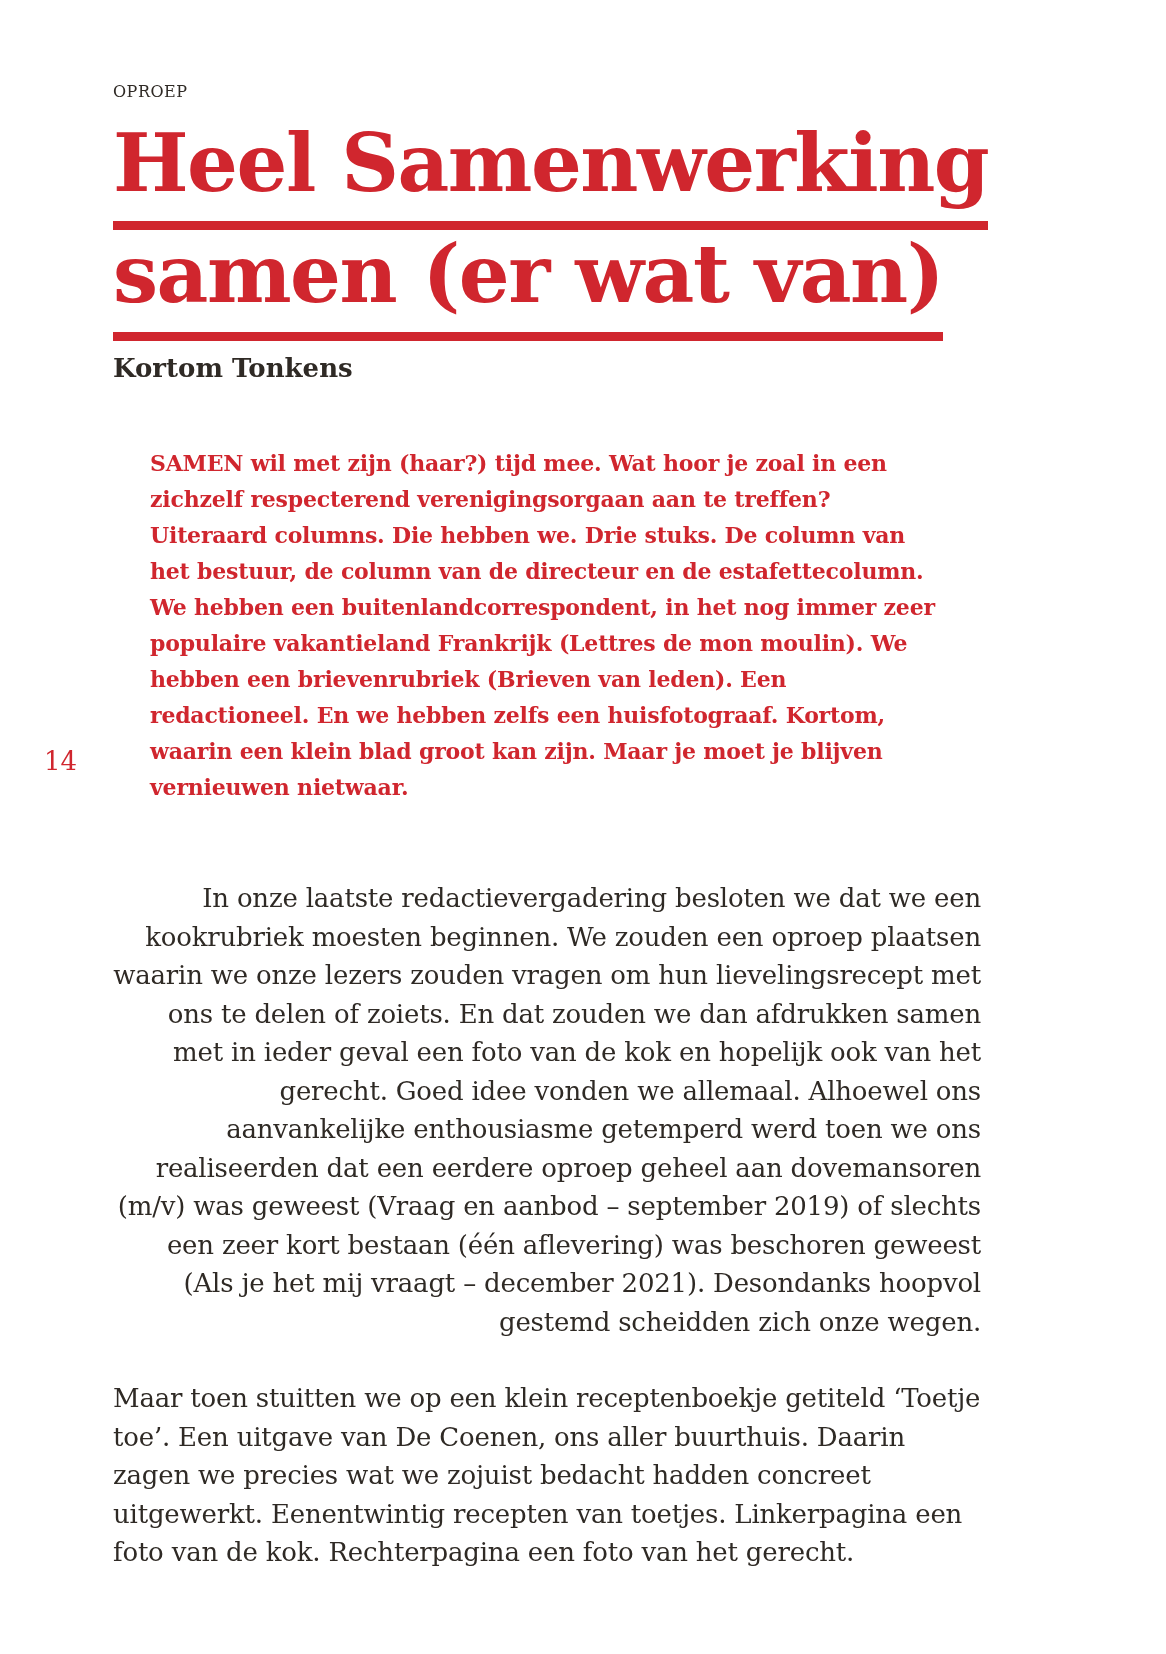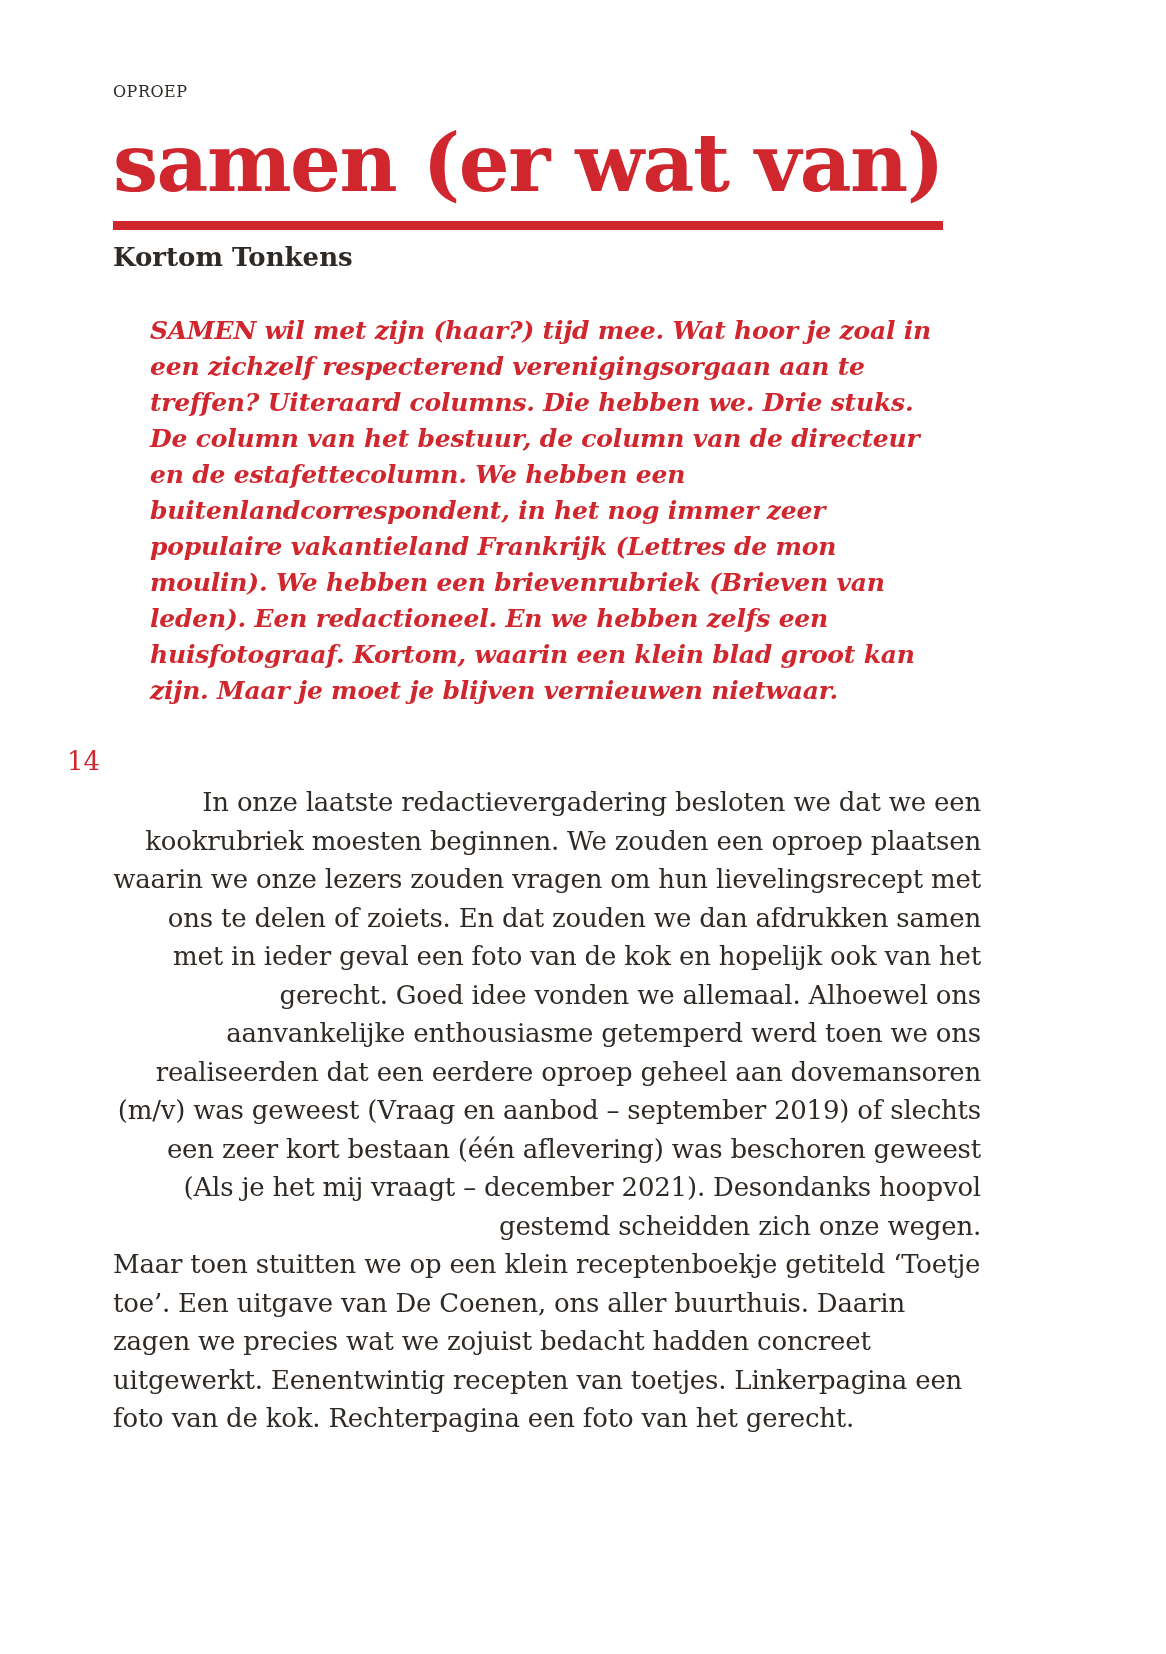--- a/index.html
+++ b/index.html
@@ -46,62 +46,61 @@
     white-space: nowrap;
   }
   .author {
     margin-top: 10px;
     font-size: 26px;
     line-height: 34px;
     font-weight: bold;
     color: var(--text-dark);
   }
   .intro {
-    margin-top: 39px;
+    margin-top: 60px;
     margin-left: 37px;
     width: 800px;
-    font-size: 25px;
+    font-size: 22px;
     line-height: 36px;
     font-weight: bold;
     letter-spacing: -0.2px;
     color: var(--accent-red);
-    font-style: italic;
   }
   .body-para {
     font-size: 26px;
     line-height: 38.5px;
     letter-spacing: -0.2px;
     width: 868px;
     color: var(--text-dark);
   }
   .body-para.first { margin-top: 74px; text-align: right; }
-  .body-para.second { }
+  .body-para.second { margin-top: 38px; }
   .page-number {
     position: absolute;
     left: 44px;
     top: 746px;
     font-size: 26px;
     line-height: 30px;
     color: var(--accent-red);
     font-family: "DejaVu Serif", "Liberation Serif", serif;
-    margin-left: 23px;
   }
 </style>
 </head>
 <body>
 
 <div class="page">
 
   <div class="page-number">14</div>
 
   <div class="content">
 
     <div class="kicker">OPROEP</div>
 
     <h1 class="title">
+      <span class="title-line">Heel Samenwerking</span>
       <span class="title-line">samen (er wat van)</span>
     </h1>
 
     <div class="author">Kortom Tonkens</div>
 
     <div class="intro">SAMEN wil met zijn (haar?) tijd mee. Wat hoor je zoal in een zichzelf respecterend verenigingsorgaan aan te treffen? Uiteraard columns. Die hebben we. Drie stuks. De column van het bestuur, de column van de directeur en de estafettecolumn. We hebben een buitenlandcorrespondent, in het nog immer zeer populaire vakantieland Frankrijk (Lettres de mon moulin). We hebben een brievenrubriek (Brieven van leden). Een redactioneel. En we hebben zelfs een huisfotograaf. Kortom, waarin een klein blad groot kan zijn. Maar je moet je blijven vernieuwen nietwaar.</div>
 
     <p class="body-para first">In onze laatste redactievergadering besloten we dat we een kookrubriek moesten beginnen. We zouden een oproep plaatsen waarin we onze lezers zouden vragen om hun lievelingsrecept met ons te delen of zoiets. En dat zouden we dan afdrukken samen met in ieder geval een foto van de kok en hopelijk ook van het gerecht. Goed idee vonden we allemaal. Alhoewel ons aanvankelijke enthousiasme getemperd werd toen we ons realiseerden dat een eerdere oproep geheel aan dovemansoren (m/v) was geweest (Vraag en aanbod – september 2019) of slechts een zeer kort bestaan (één aflevering) was beschoren geweest (Als je het mij vraagt – december 2021). Desondanks hoopvol gestemd scheidden zich onze wegen.</p>
 
     <p class="body-para second">Maar toen stuitten we op een klein receptenboekje getiteld ‘Toetje toe’. Een uitgave van De Coenen, ons aller buurthuis. Daarin zagen we precies wat we zojuist bedacht hadden concreet uitgewerkt. Eenentwintig recepten van toetjes. Linkerpagina een foto van de kok. Rechterpagina een foto van het gerecht.</p>

